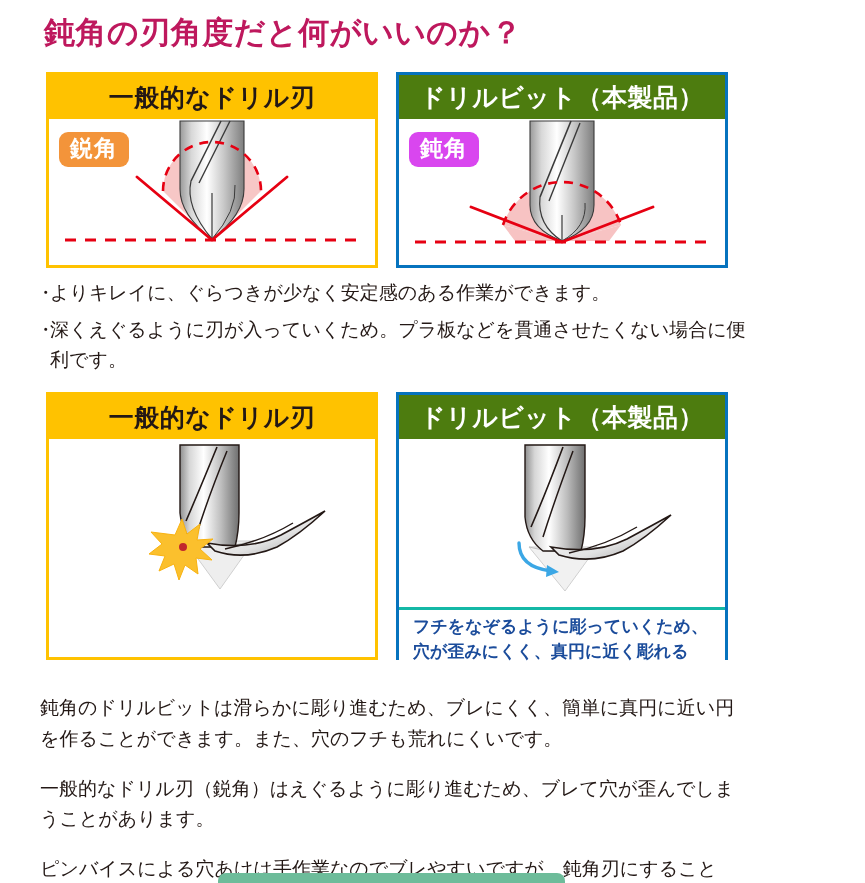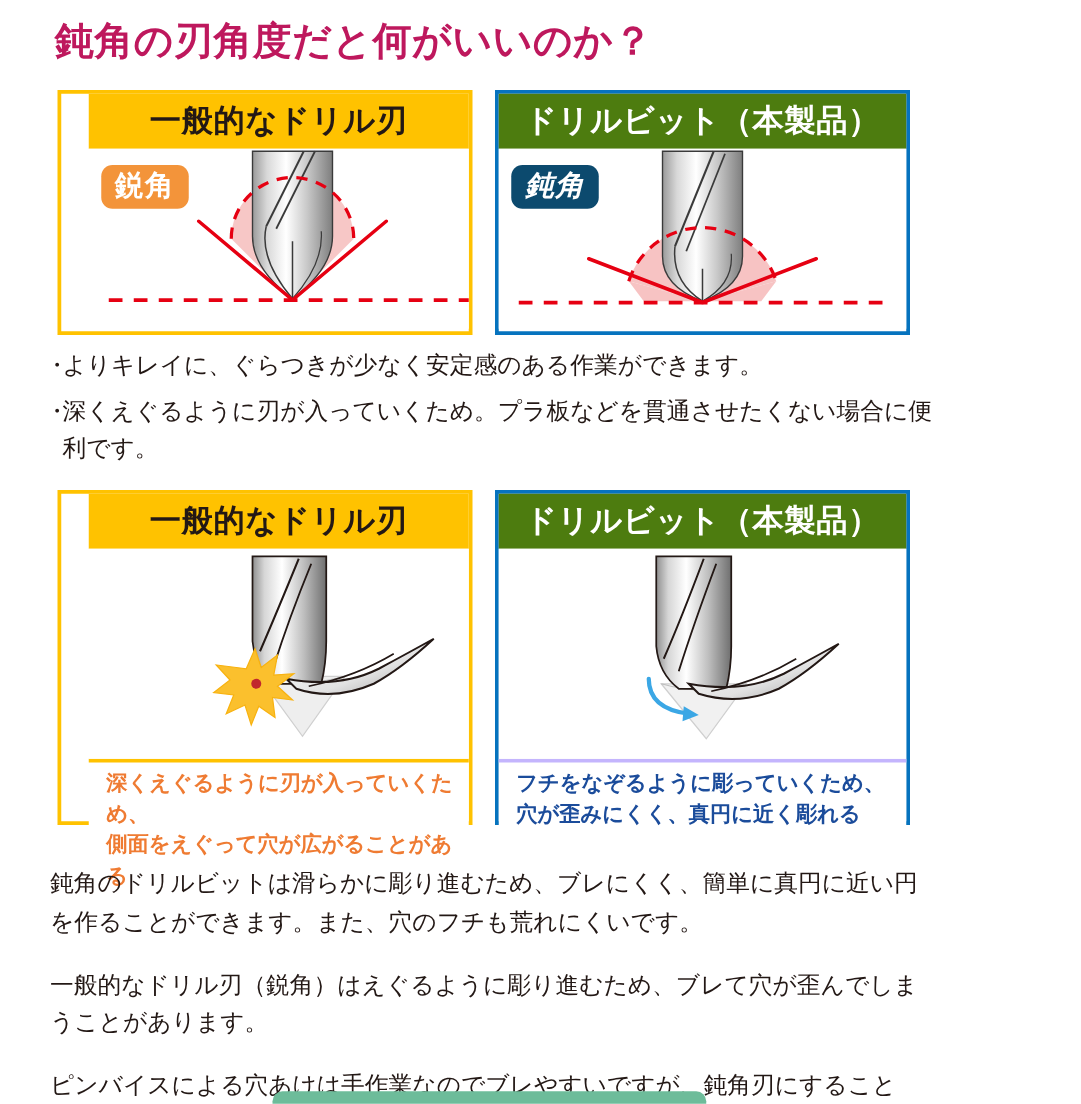--- a/index.html
+++ b/index.html
@@ -29,21 +29,21 @@
     line-height: 1.2;
     white-space: nowrap;
   }
 
   
   .panel {
     position: absolute;
     box-sizing: border-box;
     background: #ffffff;
   }
-  .panel.yellow { border: 3px solid #FFC200; padding-left: 22px; }
+  .panel.yellow { border: 3px solid #FFC200; }
   .panel.blue   { border: 3px solid #0673BE; }
 
   .panel-head {
     box-sizing: border-box;
     width: 100%;
     text-align: center;
     font-weight: bold;
     letter-spacing: 0.5px;
     white-space: nowrap;
   }
@@ -76,37 +76,37 @@
     width: 100%;
     padding: 5px 0 6px 14px;
     font-size: 17px;
     line-height: 1.45;
     font-weight: bold;
     letter-spacing: 0px;
     background: #ffffff;
     white-space: pre-line;
   }
   .panel.yellow .panel-caption { color: #EF7B32; border-top: 3px solid #FFC200; }
-  .panel.blue   .panel-caption { color: #1B4C9B; border-top: 3px solid #c4b5fd; }
+  .panel.blue   .panel-caption { color: #1B4C9B; border-top: 3px solid #14b8a6; }
 
   
   .badge {
     position: absolute;
     left: 10px;
     top: 13px;
     padding: 2px 11px 4px 11px;
     border-radius: 9px;
     color: #ffffff;
     font-size: 23px;
     font-weight: bold;
     line-height: 1.25;
     letter-spacing: 1px;
   }
   .badge.orange { background: #F3943A; }
-  .badge.cyan   { background: #0c4a6e; font-style: italic; }
+  .badge.cyan   { background: #d946ef; }
 
   
   .bullets {
     position: absolute;
     left: 36px;
     top: 278px;
     width: 720px;
     font-size: 19px;
     line-height: 1.55;
     color: #231815;
@@ -277,22 +277,20 @@
       <path d="M176 110 Q214 102 244 84" stroke="#231815" stroke-width="1.4" fill="none"></path>
 
       <g>
         <path d="M126 96 L133 80 L138 95 L151 85 L148 101 L164 100 L151 110 L163 121 L147 119
                  L149 135 L136 126 L130 141 L125 125 L110 132 L116 117 L100 115 L113 105
                  L102 93 L118 95 Z" fill="#FBC02D" stroke="#F8B210" stroke-width="1"></path>
       </g>
       <circle cx="134" cy="108" r="4" fill="#C1272D"></circle>
     </svg>
   </div>
-  <div class="panel-caption">深くえぐるように刃が入っていくため、
-側面をえぐって穴が広がることがある</div>
 </div>
 
 <div class="panel blue sec2" style="left:396px; top:392px; width:332px; height:268px;">
   <div class="panel-head">ドリルビット（本製品）</div>
   <div class="panel-body">
     <svg class="illus" width="326" height="168" viewBox="0 0 326 168">
       <defs>
         <linearGradient id="shaftD" x1="0" y1="0" x2="1" y2="0">
           <stop offset="0%" stop-color="#8F8F8F"></stop>
           <stop offset="16%" stop-color="#D6D6D6"></stop>

